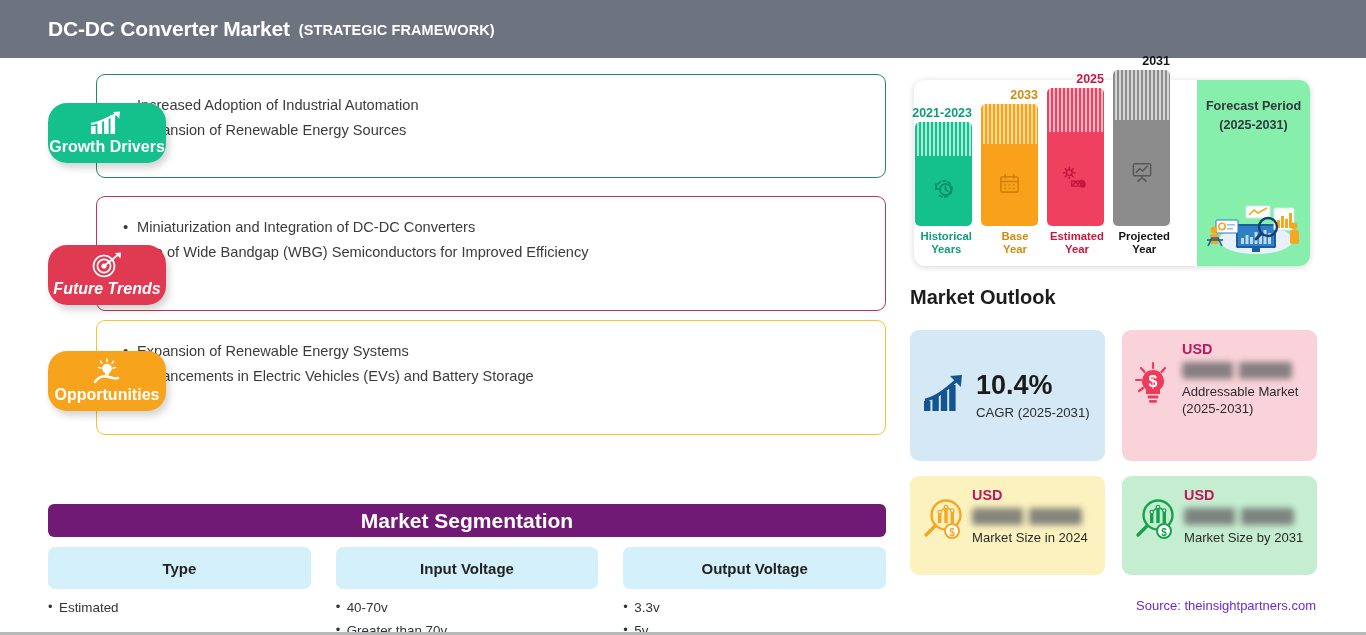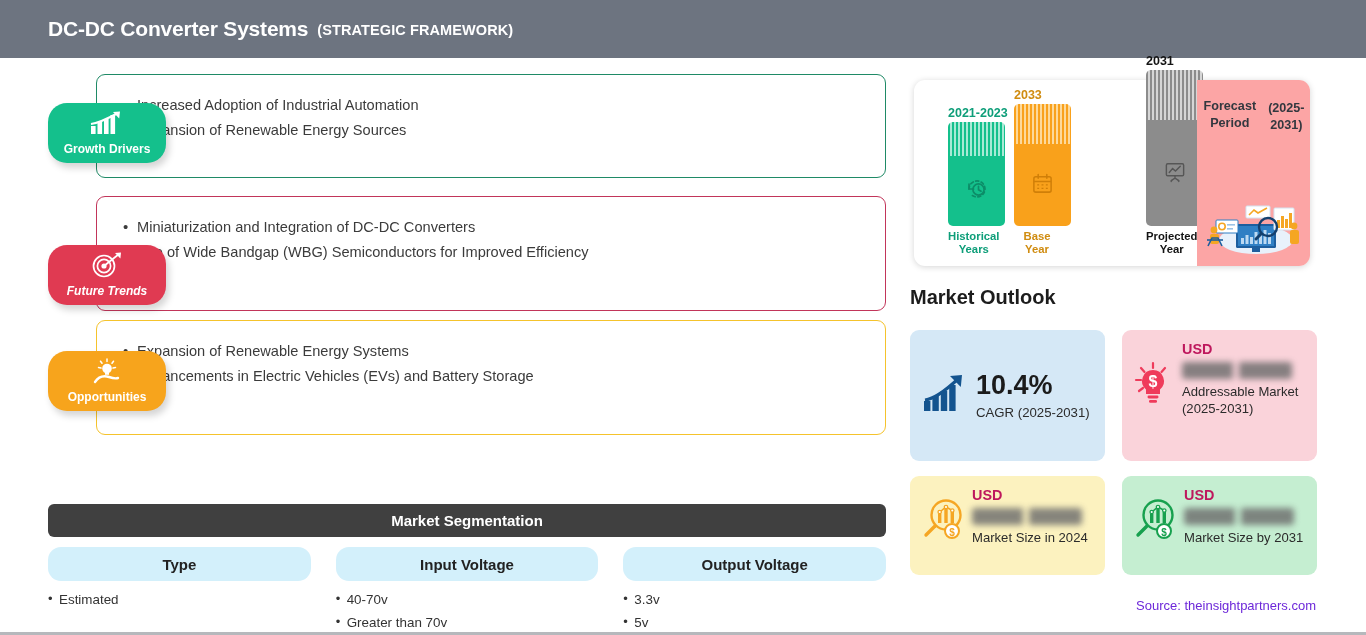--- a/index.html
+++ b/index.html
@@ -47,40 +47,40 @@
     font-size: 15px; color: #3b3b3b;
   }
 
   .pill {
     position: absolute; width: 118px; height: 60px; border-radius: 19px;
     display: flex; flex-direction: column; align-items: center;
     justify-content: flex-end; padding-bottom: 7px;
     box-shadow: 3px 5px 7px rgba(0,0,0,0.17);
     z-index: 5;
   }
-  .pill-label { color: #fff; font-size: 12px; font-weight: bold; white-space: nowrap; }
+  .pill-label { color: #fff; font-size: 16px; font-weight: bold; white-space: nowrap; }
   .pill-icon { position: absolute; top: 7px; left: 50%; transform: translateX(-50%); }
   .pill.growth { background: #14c08c; }
   .pill.trends { background: #e03a52; }
   .pill.opps   { background: #f7a41c; }
 
   
   .seg-bar {
     position: absolute; left: 48px; top: 446px; width: 838px; height: 33px;
-    background: #404040; border-radius: 6px; color: #fff;
-    font-size: 15px; font-weight: bold;
+    background: #701a75; border-radius: 6px; color: #fff;
+    font-size: 21px; font-weight: bold;
     display: flex; align-items: center; justify-content: center;
   }
   .seg-cols {
     position: absolute; left: 48px; top: 489px; width: 838px;
     display: flex; gap: 25px;
   }
   .seg-col { width: 264px; }
   .seg-head {
-    height: 34px; background: #d3f0fb; border-radius: 13px;
+    height: 42px; background: #d3f0fb; border-radius: 7px;
     display: flex; align-items: center; justify-content: center;
     font-size: 15px; font-weight: bold; color: #222;
   }
   .seg-list { list-style: none; margin-top: 11px; }
   .seg-list li {
     position: relative; font-size: 13.4px; color: #333;
     padding-left: 11px; margin-bottom: 7px; line-height: 1.2;
   }
   .seg-list li::before {
     content: "\2022"; position: absolute; left: 0; top: -1px; font-size: 13px;
@@ -91,38 +91,38 @@
 
   .forecast-panel {
     position: absolute; left: 14px; top: 22px; width: 396px; height: 186px;
     background: #ffffff; border-radius: 11px;
     box-shadow: 0 1px 6px rgba(0,0,0,0.17);
     display: flex;
   }
   .bars-area { position: relative; width: 283px; height: 100%; }
   .bar-item {
     position: absolute; bottom: 10px; width: 46px;
-    display: flex; flex-direction: column; align-items: flex-start; margin-left: 22px;
+    display: flex; flex-direction: column; align-items: flex-end;
   }
   .bar-year { font-size: 12.5px; font-weight: bold; margin-bottom: 2px; white-space: nowrap; }
   .bar-shape {
     width: 57px; border-radius: 5px; overflow: hidden;
     display: flex; flex-direction: column; justify-content: flex-end;
     position: relative;
   }
   .bar-stripe { width: 100%; }
   .bar-solid { width: 100%; display: flex; align-items: center; justify-content: center; }
   .bar-caption {
     margin-top: 4px; font-size: 11.3px; font-weight: bold; text-align: center;
     line-height: 1.14;
   }
   .forecast-side {
-    width: 113px; height: 100%; background: #fca5a5;
+    width: 113px; height: 100%; background: #86efac;
     border-radius: 0 11px 11px 0; position: relative;
-    display: flex; padding-top: 18px;
+    display: flex; flex-direction: column; padding-top: 18px;
   }
   .forecast-side-title {
     font-size: 12.6px; font-weight: bold; color: #33383f; text-align: center;
     line-height: 1.32;
   }
   .forecast-illus { position: absolute; bottom: 6px; left: 50%; transform: translateX(-50%); }
 
   .outlook-title {
     position: absolute; left: 10px; top: 228px;
     font-size: 20px; font-weight: bold; color: #1c1c1c;
@@ -158,21 +158,21 @@
     position: absolute; left: 0; bottom: 0; width: 1366px; height: 3px;
     background: #b6b8bc;
   }
 </style>
 </head>
 <body>
 
 <div class="page">
 
   <div class="header">
-    <span class="header-title">DC-DC Converter Systems</span>
+    <span class="header-title">DC-DC Converter Market</span>
     <span class="header-sub">(STRATEGIC FRAMEWORK)</span>
   </div>
 
   <div class="left-col">
 
     <div class="driver-row" style="top:8px;">
       <div class="driver-box" style="top:8px;min-height:104px;">
         <ul class="bullets">
           <li>Increased Adoption of Industrial Automation</li>
           <li>Expansion of Renewable Energy Sources</li>
@@ -303,20 +303,38 @@
                     <path d="M6.5 13.5 h2 M11 13.5 h2 M15.5 13.5 h2"></path>
                     <path d="M6.5 17 h2 M11 17 h2 M15.5 17 h2"></path>
                   </g>
                 </svg>
               </span>
             </div>
           </div>
           <span class="bar-caption" style="color:#d08c10;">Base Year</span>
         </div>
 
+        <div class="bar-item" style="left:144px;">
+          <span class="bar-year" style="color:#c9173f;">2025</span>
+          <div class="bar-shape" style="height:138px;">
+            <div class="bar-stripe" style="height:44px;background:repeating-linear-gradient(90deg,#ef4060 0 2px,#fbb9c5 2px 4px);"></div>
+            <div class="bar-solid" style="height:94px;background:#ef4060;">
+              <span>
+                <svg width="25" height="23" viewBox="0 0 26 24" fill="none" stroke="#c4163c" stroke-width="1.5" stroke-linecap="round">
+                  <circle cx="6.5" cy="7" r="3"></circle>
+                  <path d="M6.5 2.6 V1 M6.5 13 V11.4 M2.1 7 H0.6 M12.4 7 H10.9 M3.4 3.9 L2.3 2.8 M10.7 11.2 L9.6 10.1 M9.6 3.9 L10.7 2.8 M2.3 11.2 L3.4 10.1"></path>
+                  <path d="M9 16 H22 V21 H9 Z"></path>
+                  <path d="M10.5 19.6 L13 16.8 L15.5 19 L19.5 14.5"></path>
+                  <circle cx="20.5" cy="19.5" r="3.2" fill="#c4163c" stroke="none"></circle>
+                </svg>
+              </span>
+            </div>
+          </div>
+          <span class="bar-caption" style="color:#c9173f;">Estimated Year</span>
+        </div>
 
         <div class="bar-item" style="left:210px;">
           <span class="bar-year" style="color:#141414;">2031</span>
           <div class="bar-shape" style="height:156px;">
             <div class="bar-stripe" style="height:50px;background:repeating-linear-gradient(90deg,#8c8c8c 0 2px,#d6d6d6 2px 4px);"></div>
             <div class="bar-solid" style="height:106px;background:#8c8c8c;">
               <span>
                 <svg width="24" height="23" viewBox="0 0 24 24" fill="none" stroke="#565656" stroke-width="1.5" stroke-linecap="round">
                   <rect x="3" y="4" width="18" height="12.5" rx="1.4"></rect>
                   <path d="M6 13 L9.5 9 L12.5 11.5 L17.5 6.5"></path>

